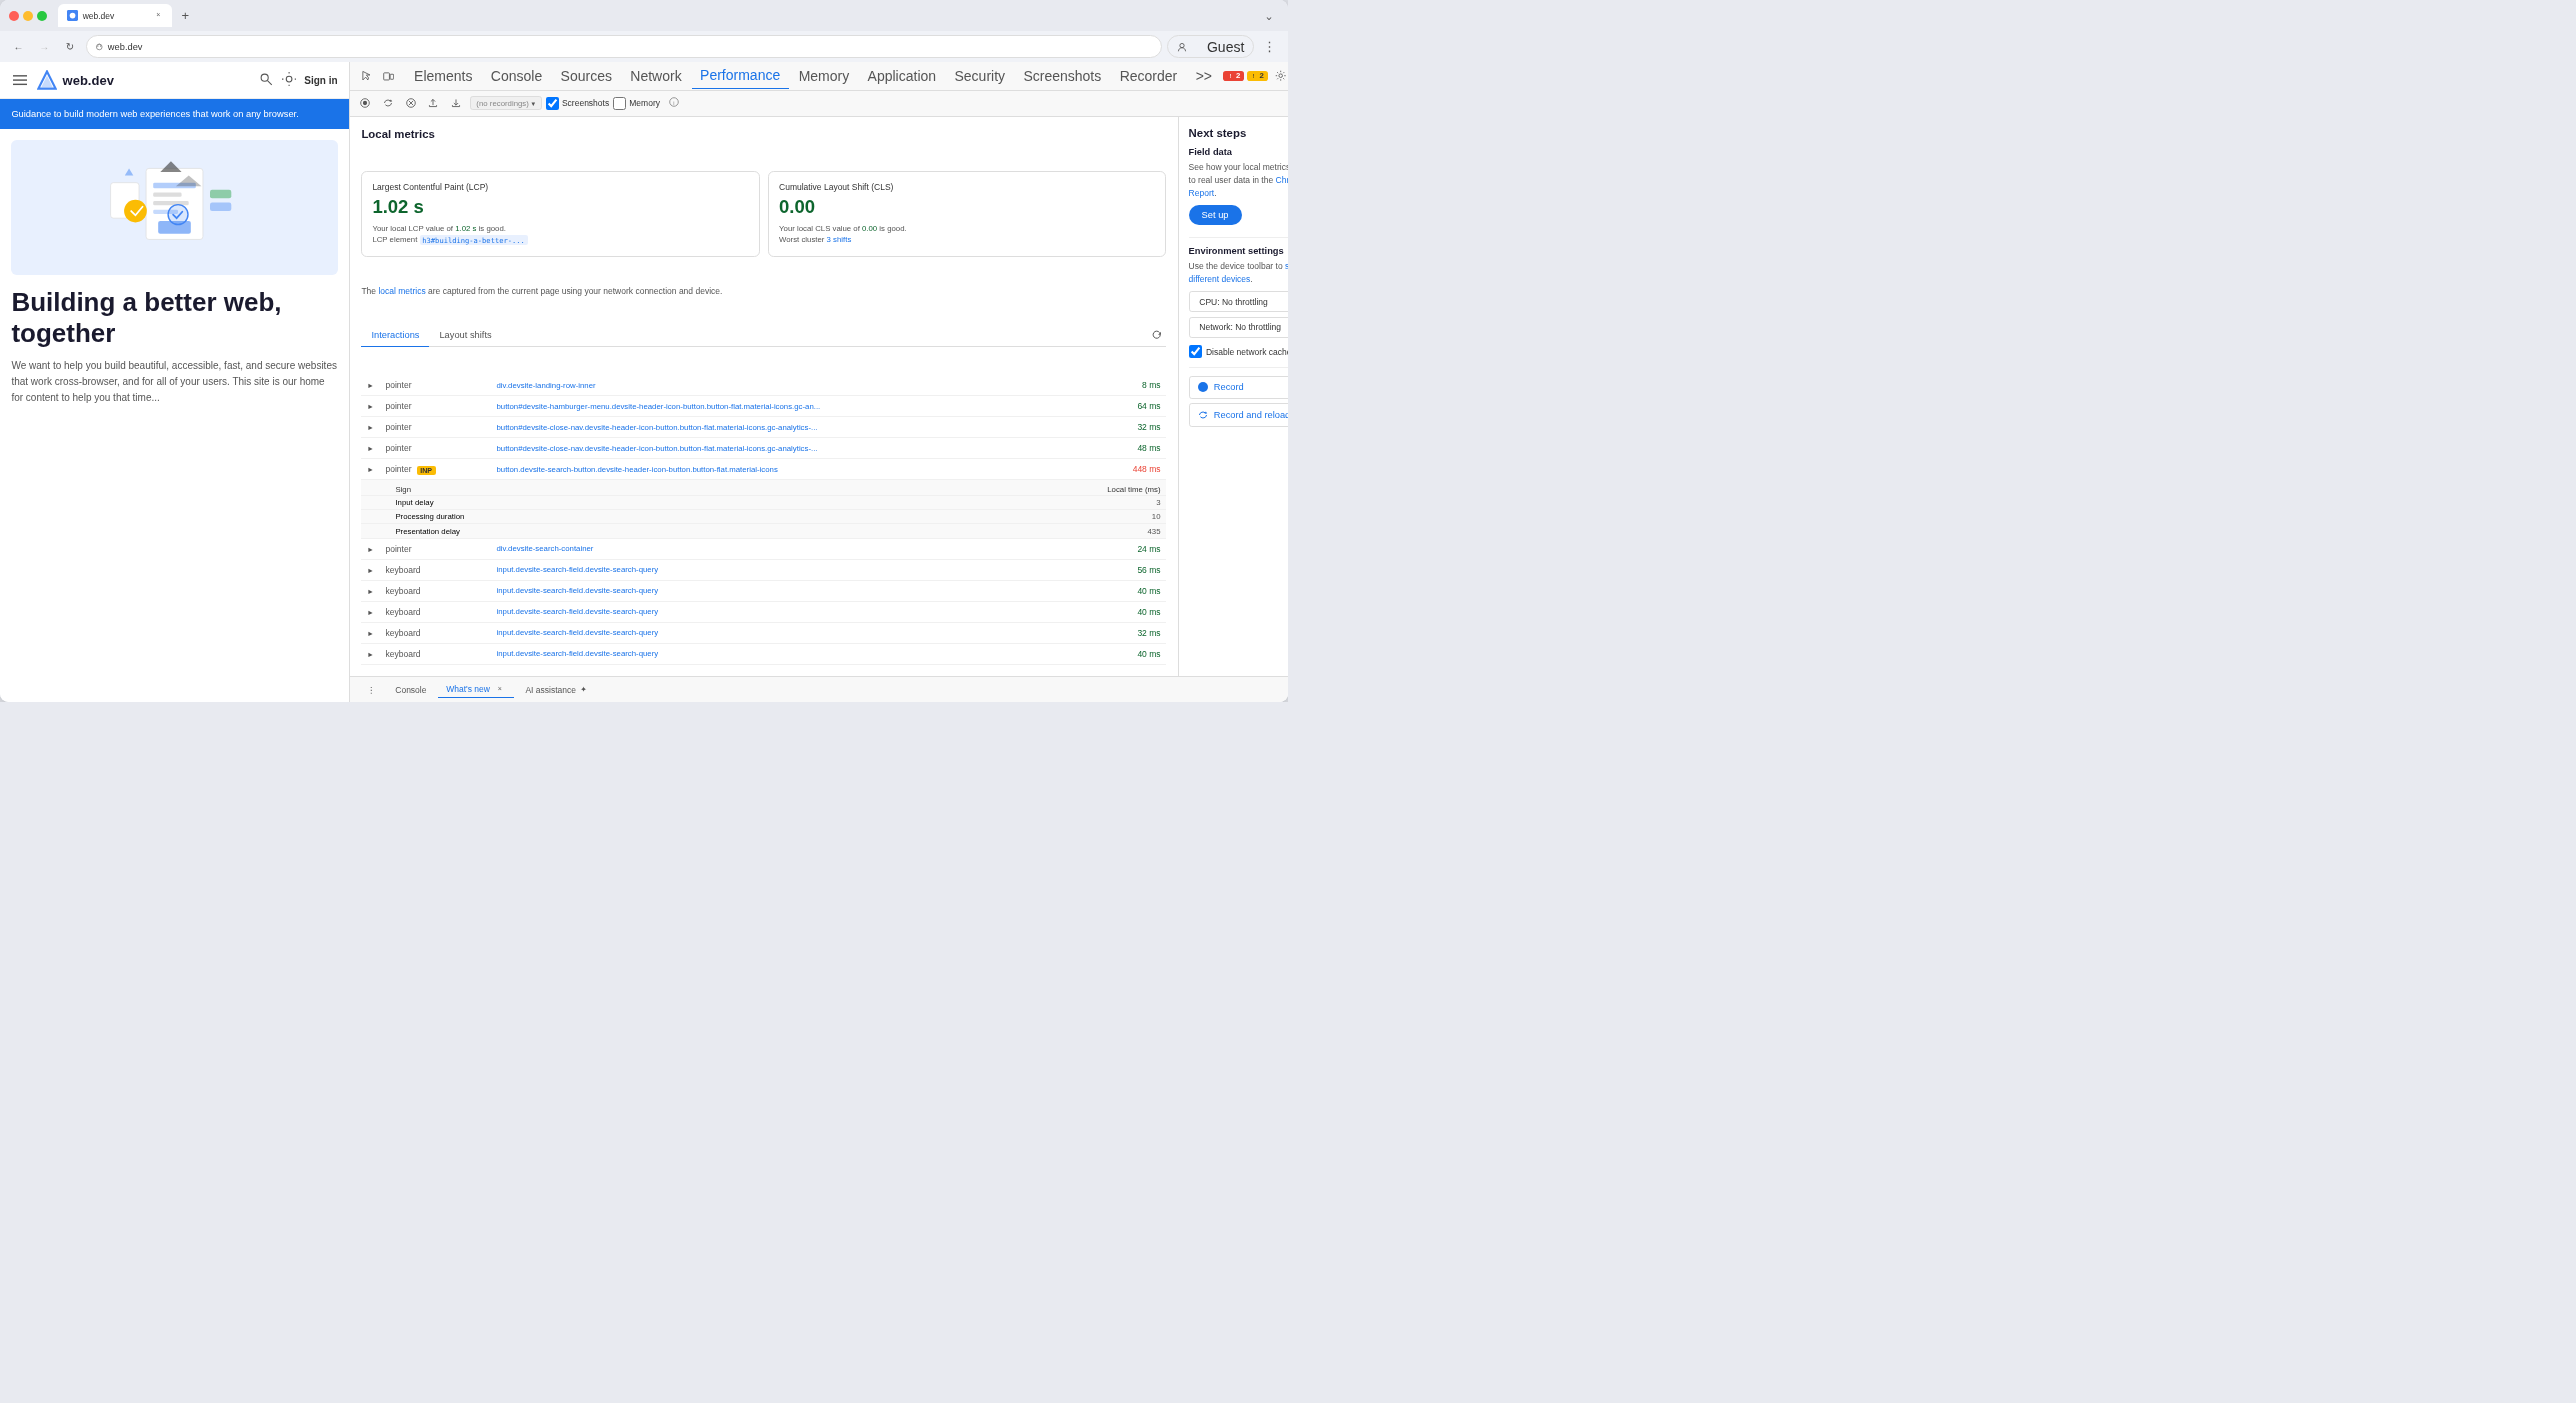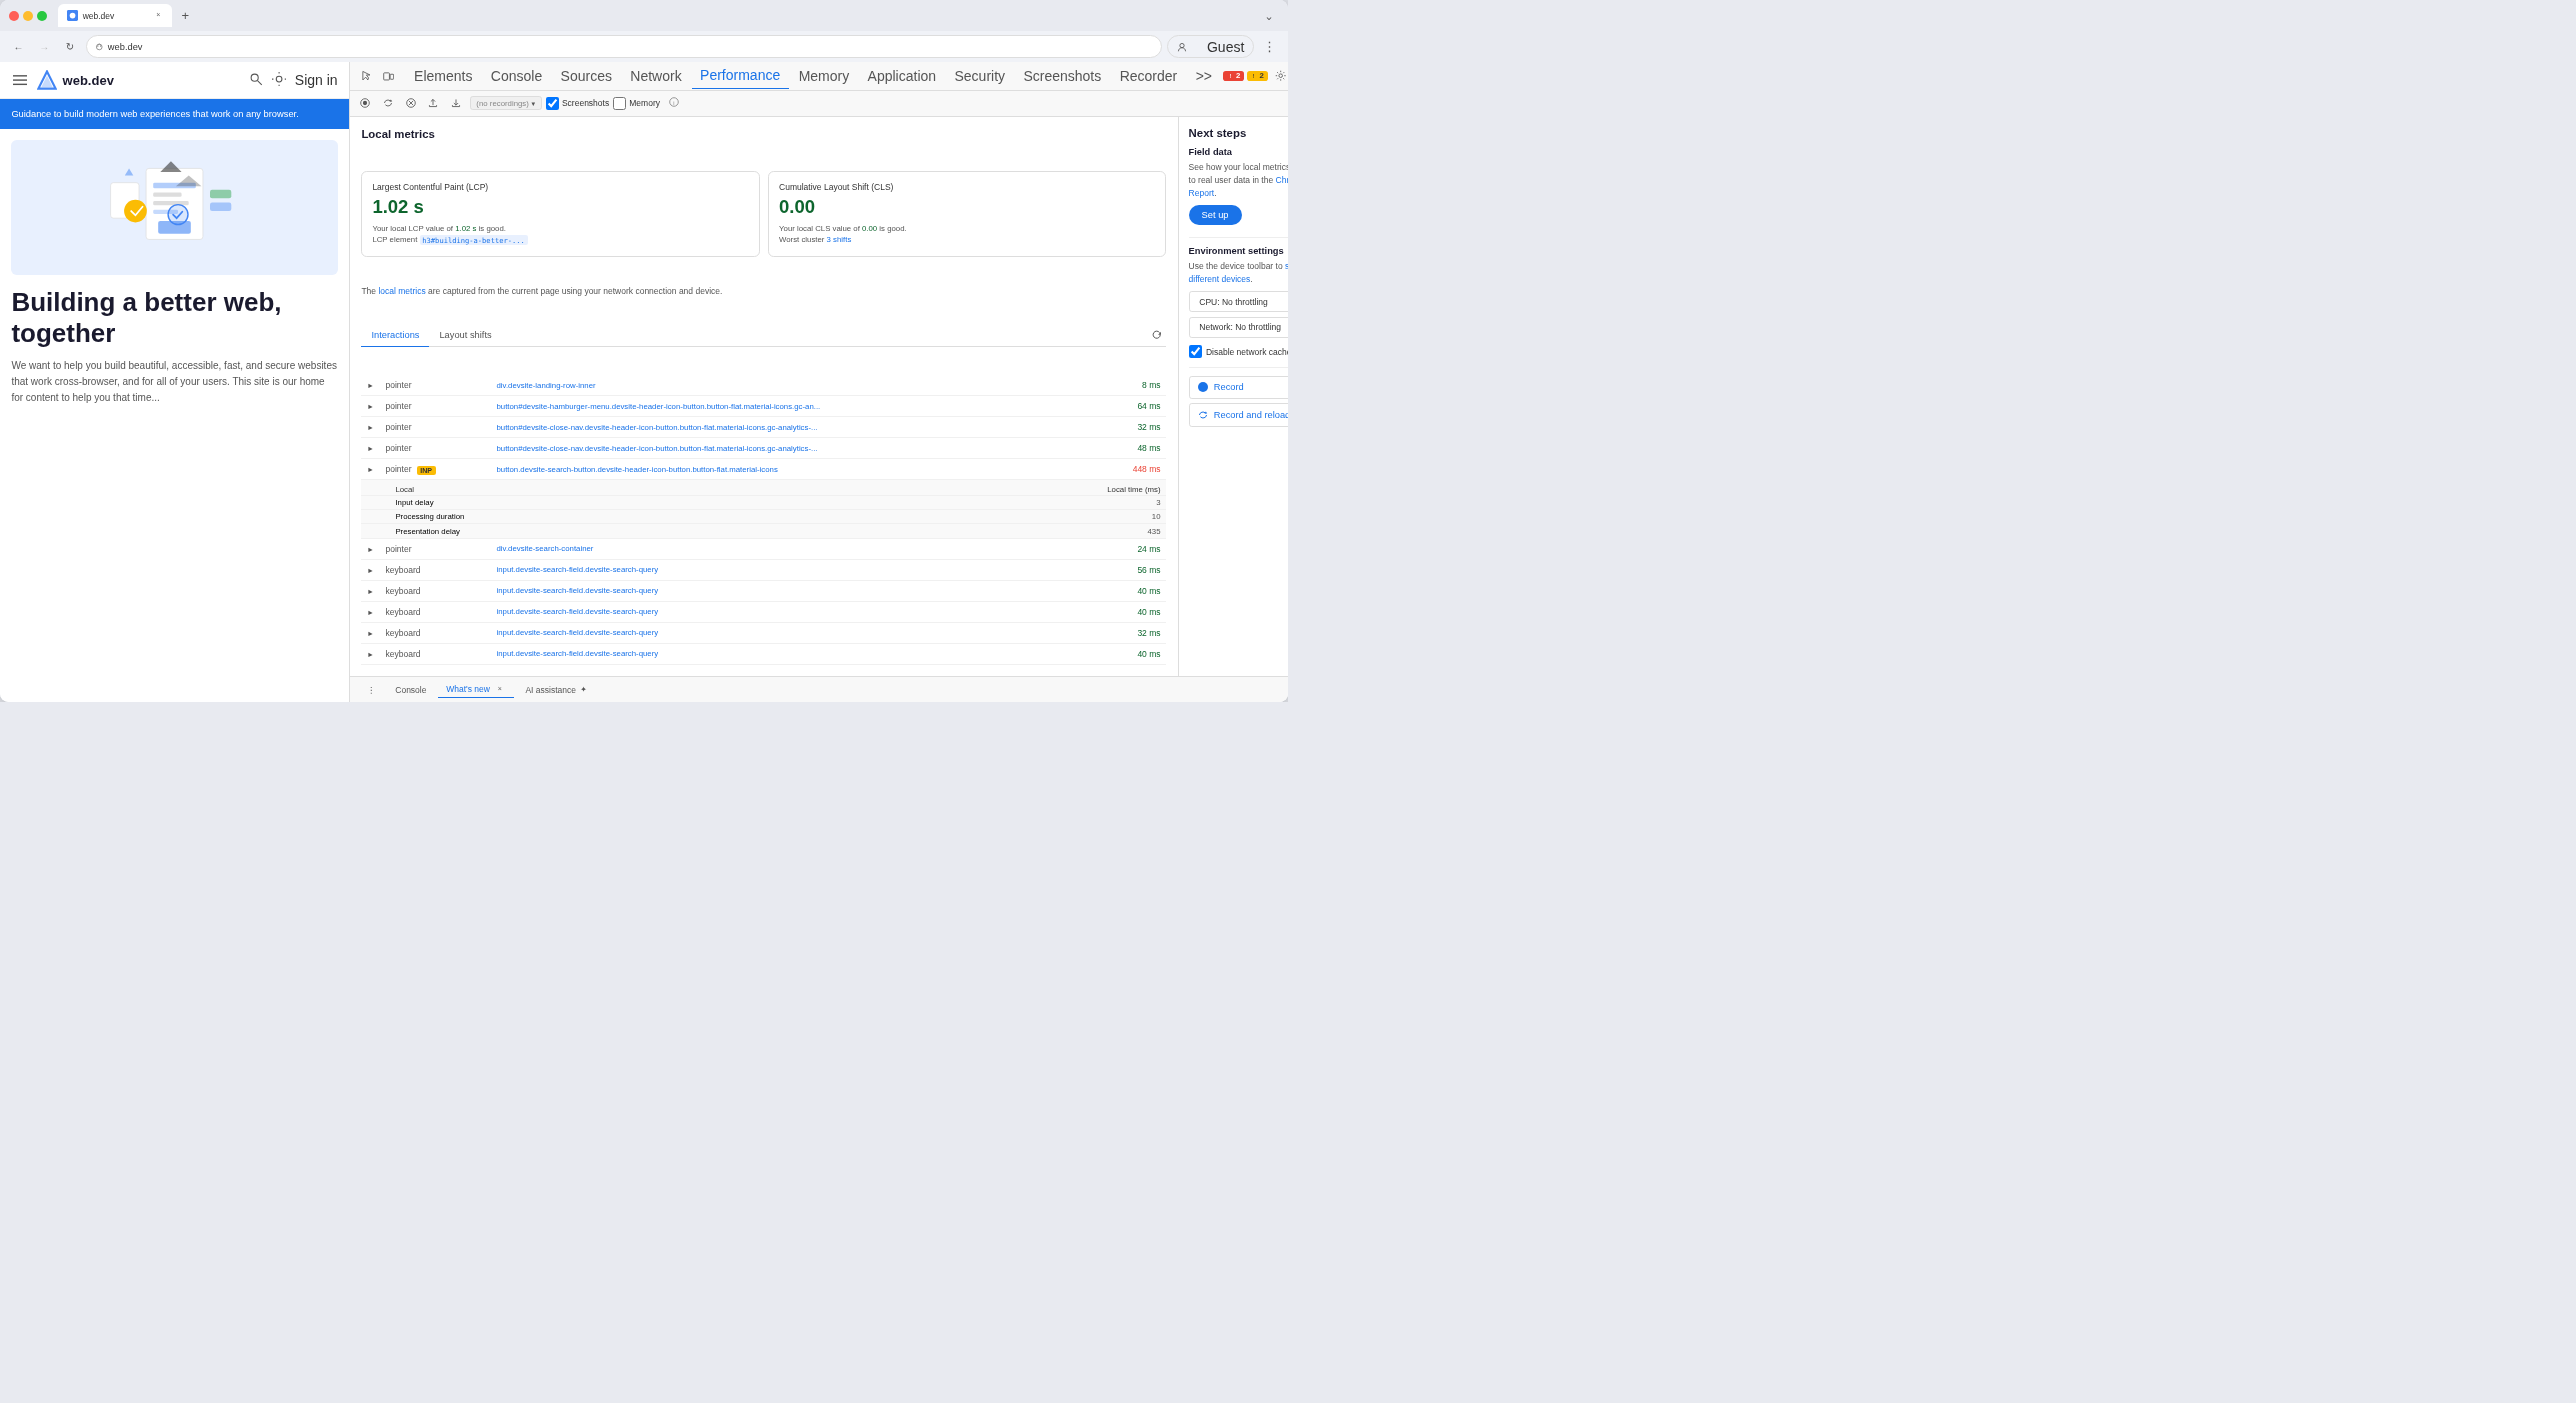--- a/index.html
+++ b/index.html
@@ -35,21 +35,21 @@
     
     .website { width: 349px; flex-shrink: 0; background: #fff; overflow: hidden; display: flex; flex-direction: column; }
     .site-header { height: 37px; background: #fff; border-bottom: 0.7px solid #eee; display: flex; align-items: center; padding: 0 11.4px; gap: 8.5px; }
     .hamburger { width: 17px; height: 17px; display: flex; align-items: center; justify-content: center; cursor: pointer; }
     .site-logo { display: flex; align-items: center; gap: 5.7px; }
     .logo-icon { width: 20px; height: 20px; }
     .site-name { font-size: 13px; font-weight: 600; color: #1a1a2e; }
     .site-nav-right { margin-left: auto; display: flex; align-items: center; gap: 8.5px; }
     .search-icon-nav { cursor: pointer; }
     .theme-toggle { cursor: pointer; }
-    .sign-in-btn { background: transparent; border: none; font-size: 14px; color: #333; cursor: pointer; font-weight: 400; }
+    .sign-in-btn { background: transparent; border: none; font-size: 10px; color: #333; cursor: pointer; font-weight: 700; }
 
     .site-banner { background: #1a73e8; padding: 10px 11.4px; color: #fff; font-size: 9.3px; }
     .site-hero { padding: 11.4px; overflow: hidden; }
     .hero-illustration { background: #e8f0fe; border-radius: 5.7px; height: 135px; display: flex; align-items: center; justify-content: center; overflow: hidden; margin-bottom: 11.4px; }
     .hero-text h1 { font-size: 26px; font-weight: 700; color: #1a1a2e; line-height: 1.2; margin-bottom: 8.5px; }
     .hero-text p { font-size: 10px; color: #555; line-height: 1.6; }
 
     
     .devtools { flex: 1; background: #fff; display: flex; flex-direction: column; border-left: 0.7px solid #ddd; }
     .devtools-tabs { height: 28.5px; background: #f8f8f8; border-bottom: 0.7px solid #ddd; display: flex; align-items: center; padding: 0 5.7px; gap: 1.4px; overflow: hidden; }
@@ -456,21 +456,21 @@
               <tr class="interaction-row">
                 <td style="width:14.2px;"><span class="expand-arrow expanded">►</span></td>
                 <td class="int-type">pointer <span class="inp-badge">INP</span></td>
                 <td class="int-selector">button.devsite-search-button.devsite-header-icon-button.button-flat.material-icons</td>
                 <td class="int-time bad col-right">448 ms</td>
               </tr>
 
               <tr class="phase-rows">
                 <td colspan="4">
                   <div class="phase-header">
-                    <span>Local</span>
+                    <span>Sign</span>
                     <span>Local time (ms)</span>
                   </div>
                 </td>
               </tr>
               <tr class="phase-rows">
                 <td colspan="3" style="padding:2.1px 5.7px 2.1px 34px; font-size:7.8px;">Input delay</td>
                 <td style="text-align:right; font-size:7.8px; padding-right:5.7px; color:#555;">3</td>
               </tr>
               <tr class="phase-rows">
                 <td colspan="3" style="padding:2.1px 5.7px 2.1px 34px; font-size:7.8px;">Processing duration</td>

